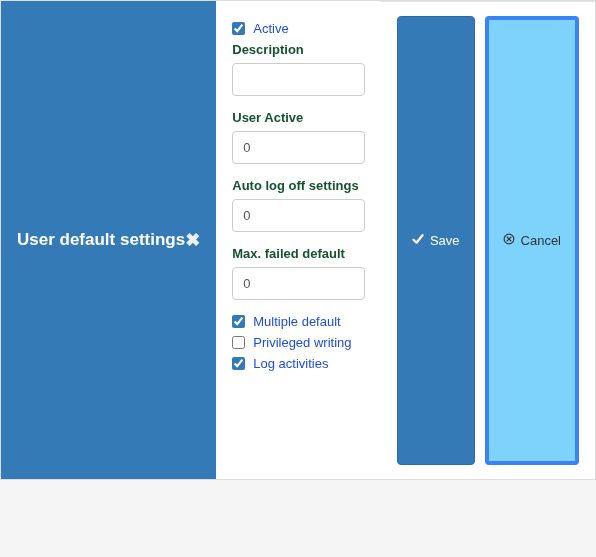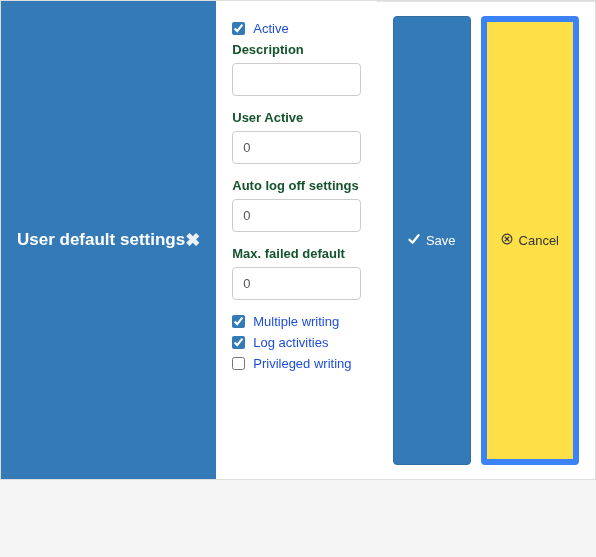--- a/index.html
+++ b/index.html
@@ -92,22 +92,22 @@
       border-radius: 4px;
       cursor: pointer;
       line-height: 1.2;
     }
     .btn-primary {
       background: #337ab7;
       border: 1px solid #2e6da4;
       color: #fff;
     }
     .btn-default {
-      background: #fde047;
-      border: 6px solid #3b82f6;
+      background: #7dd3fc;
+      border: 4px solid #3b82f6;
       color: #333;
     }
     .icon { display: inline-block; }
   </style>
 </head>
 <body>
 
 <div class="modal">
   <div class="header">
     <span class="header-title">User default settings</span>
@@ -136,31 +136,31 @@
       <input type="text" class="field-input" value="0" style="">
     </div>
 
     <div class="form-group">
       <label class="field-label">Max. failed default</label>
       <input type="text" class="field-input" value="0" style="">
     </div>
 
     <div class="checkbox-row">
       <input type="checkbox" checked="" style="">
-      <span class="cb-label">Multiple writing</span>
+      <span class="cb-label">Multiple default</span>
+    </div>
+
+    <div class="checkbox-row">
+      <input type="checkbox" style="">
+      <span class="cb-label">Privileged writing</span>
     </div>
 
     <div class="checkbox-row">
       <input type="checkbox" checked="" style="">
       <span class="cb-label">Log activities</span>
-    </div>
-
-    <div class="checkbox-row">
-      <input type="checkbox" style="">
-      <span class="cb-label">Privileged writing</span>
     </div>
 
   </div>
 
   <div class="footer">
     <button class="btn btn-primary">
       <span class="icon">
         <svg width="12" height="12" viewBox="0 0 16 16" fill="none" stroke="#fff" stroke-width="3" stroke-linecap="round" stroke-linejoin="round">
             <polyline points="2,9 6,13 14,3"></polyline>
           </svg>

